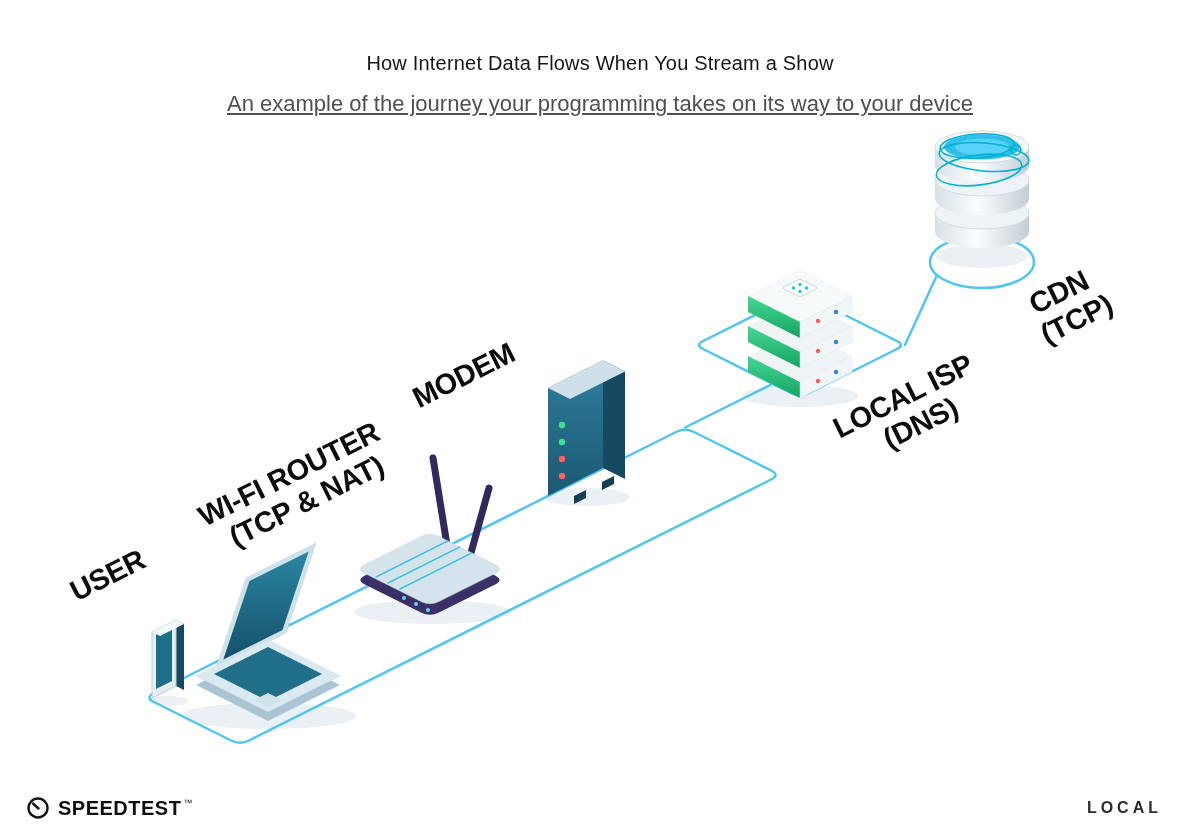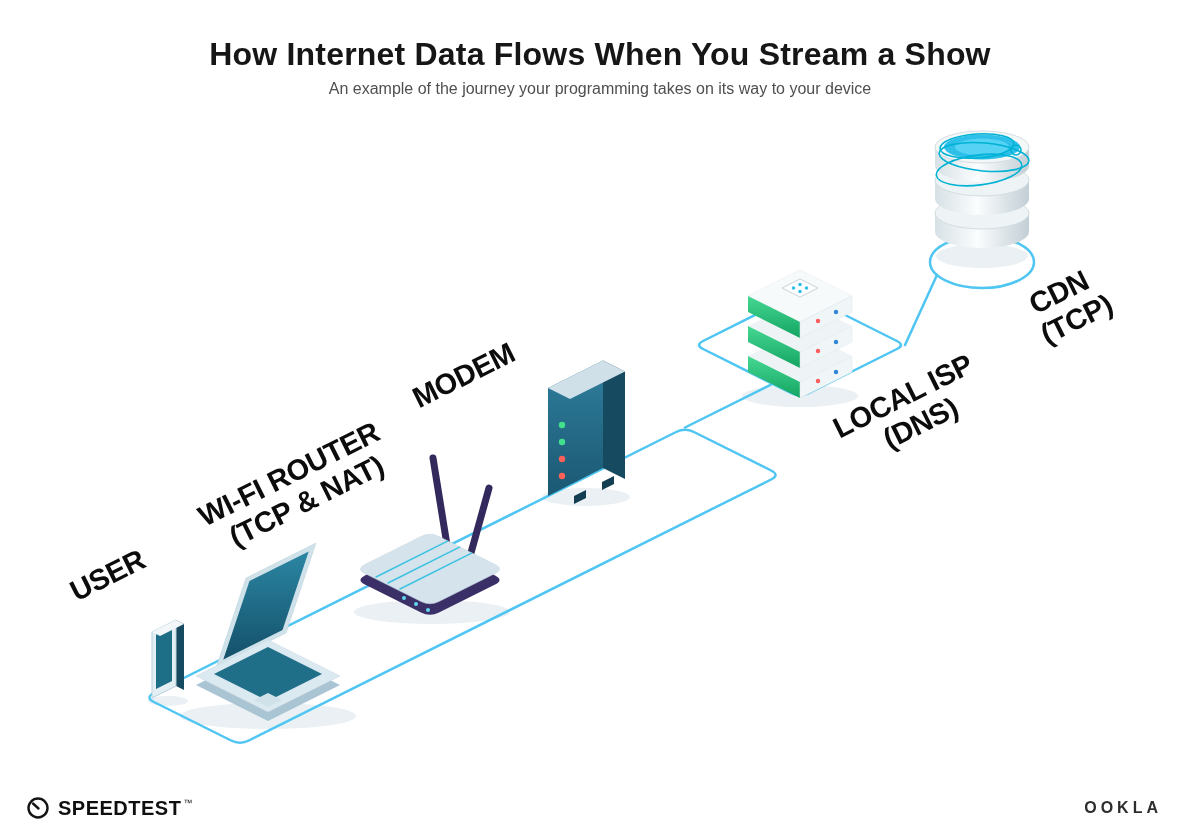--- a/index.html
+++ b/index.html
@@ -5,22 +5,22 @@
   * { box-sizing: border-box; }
   html, body { margin: 0; padding: 0; }
   body {
     width: 1200px; height: 836px;
     background: #ffffff;
     font-family: "Liberation Sans", sans-serif;
   }
   .page { position: relative; width: 1200px; height: 836px; overflow: hidden; background: #ffffff; }
 
   .header { position: absolute; top: 36px; left: 0; width: 100%; text-align: center; }
-  .header h1 { margin: 0; font-size: 32px; font-weight: 700; color: #161616; letter-spacing: .2px; }
-  .header p  { margin: 7px 0 12px; font-size: 16px; font-weight: 400; color: #4f4f4f; }
+  .header h1 { margin: 16px; font-size: 20px; font-weight: 400; color: #161616; letter-spacing: .2px; }
+  .header p  { margin: 7px 0 12px; font-size: 22px; font-weight: 400; color: #4f4f4f; text-decoration: underline; }
 
   .diagram-svg { position: absolute; left: 0; top: 0; width: 1200px; height: 836px; }
   .diagram-svg text {
     font-family: "Liberation Sans", sans-serif;
     font-weight: 700;
     fill: #0c0c0c;
     letter-spacing: -0.3px;
   }
 
   .footer {
@@ -197,17 +197,17 @@
   <footer class="footer">
     <div class="brand-left">
       <svg class="st-icon" width="24" height="24" viewBox="0 0 24 24">
         <circle cx="12" cy="12" r="9.5" fill="none" stroke="#141414" stroke-width="2.4"></circle>
         <line x1="12.5" y1="12.5" x2="7" y2="7.5" stroke="#141414" stroke-width="2.4" stroke-linecap="round"></line>
       </svg>
       <span class="st-text">SPEEDTEST</span>
       <span class="tm">™</span>
     </div>
     <div>
-      <span class="ookla-text">OOKLA</span>
+      <span class="ookla-text">LOCAL</span>
     </div>
   </footer>
 
 </div>
 
 </body></html>

